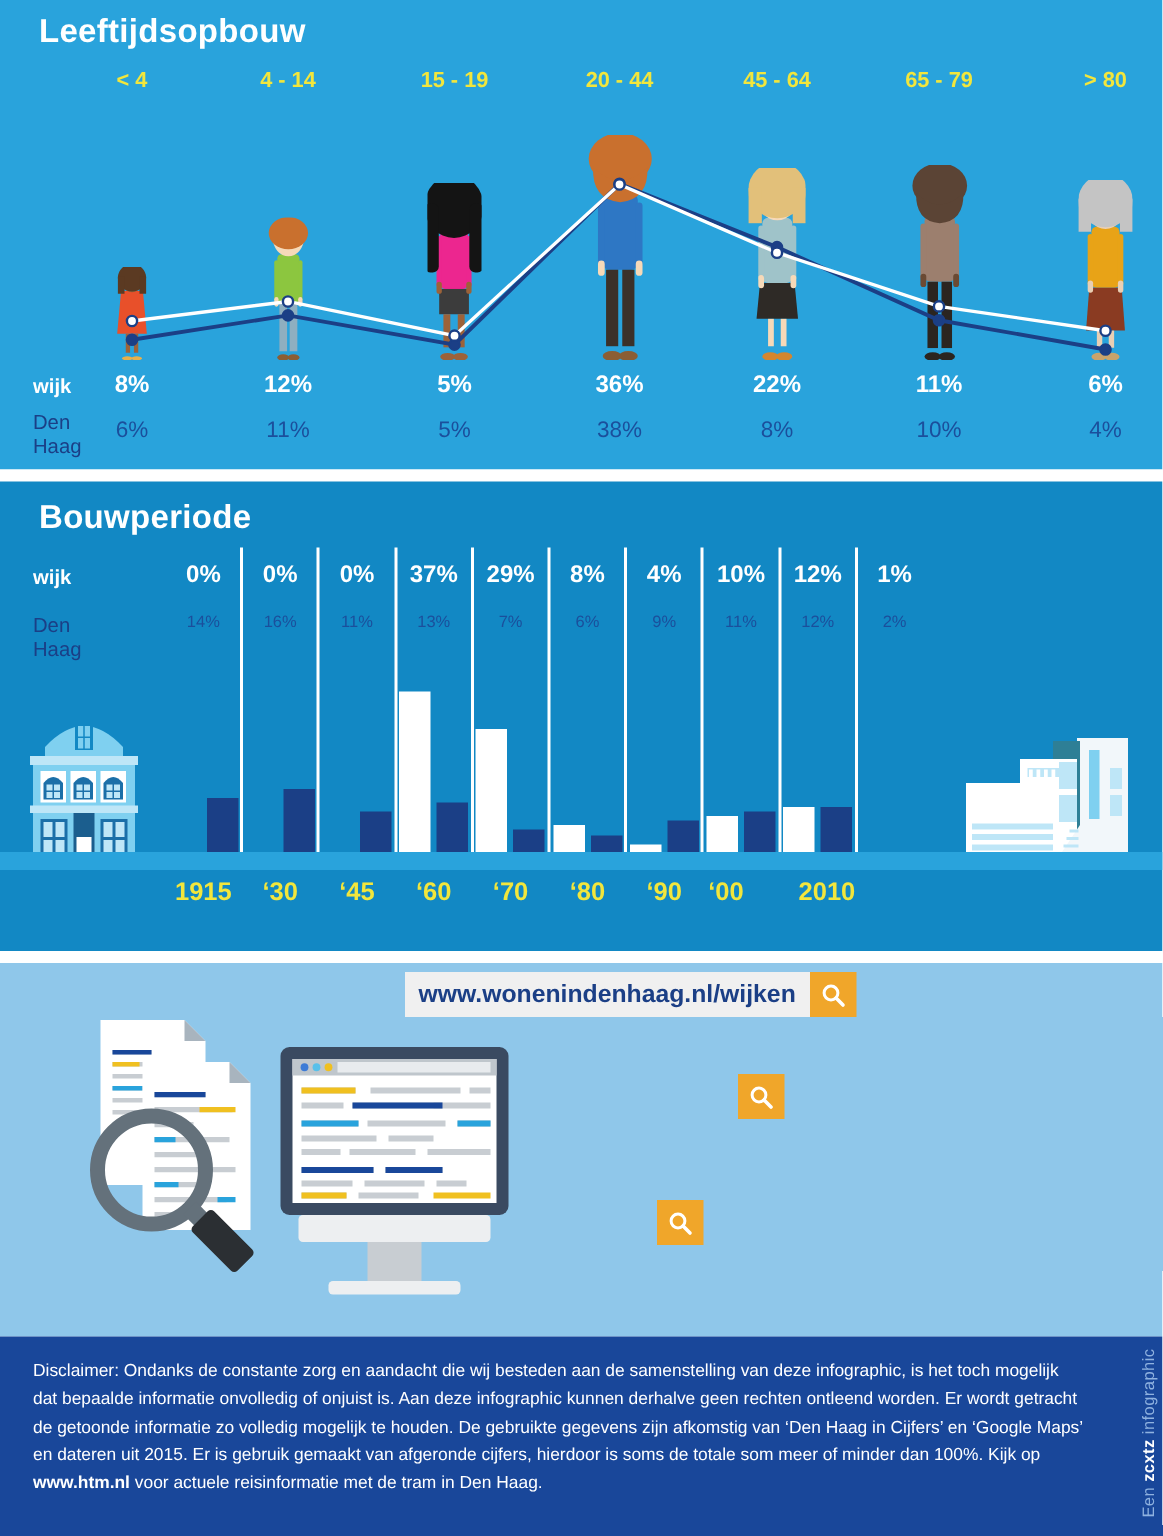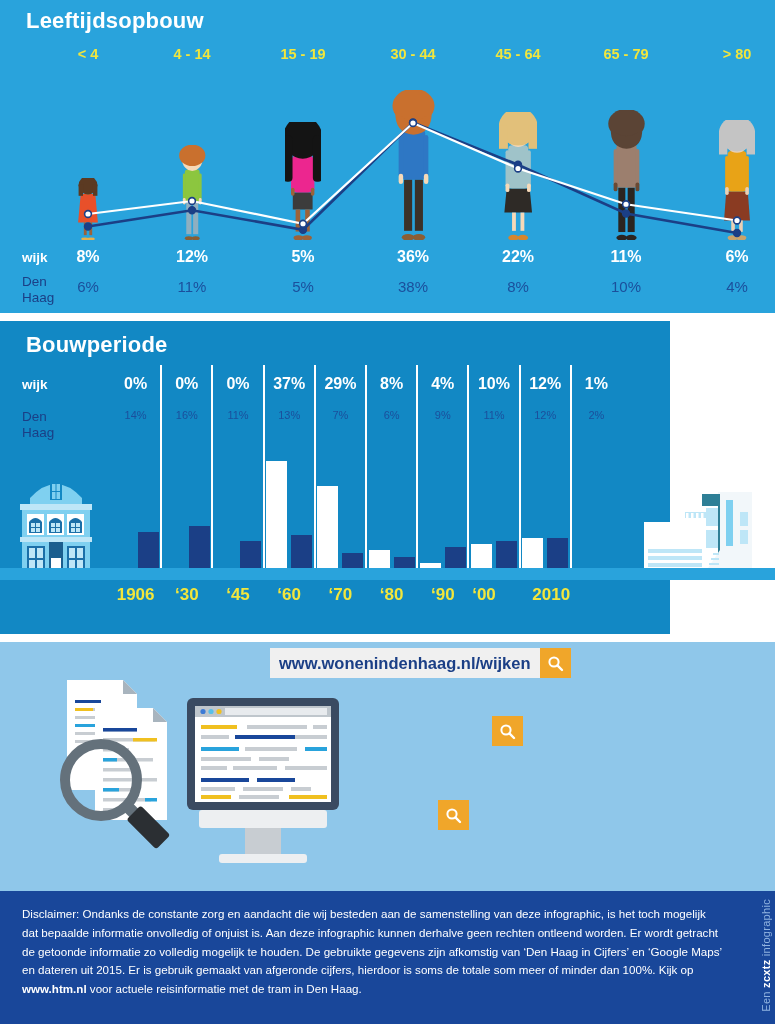--- a/index.html
+++ b/index.html
@@ -24,21 +24,21 @@
   .lab-wijk{left:22px;top:4px;color:#ffffff;font-weight:bold;}
   .lab-dh1{left:22px;top:28px;color:#1B3F86;}
   .lab-dh2{left:22px;top:44px;color:#1B3F86;}
   .age-val{position:absolute;width:90px;text-align:center;font-size:16px;}
   .v-wijk{color:#ffffff;font-weight:bold;top:2px;}
   .v-dh{color:#1B4F9C;top:32px;font-size:15px;}
 
   .sec-gap{position:absolute;left:0;width:775px;height:8px;background:#ffffff;}
 
   
-  .sec-build{position:absolute;left:0;top:321px;width:622px;height:313px;background:#1288C4;padding-left:48px;}
+  .sec-build{position:absolute;left:0;top:321px;width:775px;height:313px;background:#1288C4;}
   .bp-wijk-lab{position:absolute;left:22px;top:377px;color:#ffffff;font-weight:bold;font-size:13.5px;}
   .bp-dh-lab1{position:absolute;left:22px;top:409px;color:#1B3F86;font-size:13.5px;}
   .bp-dh-lab2{position:absolute;left:22px;top:425px;color:#1B3F86;font-size:13.5px;}
 
   .bp-cols{position:absolute;left:0;top:365px;width:775px;height:215px;}
   .bp-col{position:absolute;top:0;height:215px;}
   .bp-div{position:absolute;top:0;width:2px;height:215px;background:#ffffff;}
   .bp-wijk-v{position:absolute;top:10px;width:100%;text-align:center;color:#ffffff;font-weight:bold;font-size:16px;}
   .bp-dh-v{position:absolute;top:44px;width:100%;text-align:center;color:#1B4F9C;font-size:11px;}
 
@@ -70,21 +70,21 @@
 
 <div class="page">
 
   <div class="sec-age">
     <div class="sec-title age-title">Leeftijdsopbouw</div>
 
     <div class="age-head" id="ageHead">
         <span style="left: 43px;">&lt; 4</span>
         <span style="left: 147px;">4 - 14</span>
         <span style="left: 258px;">15 - 19</span>
-        <span style="left: 368px;">30 - 44</span>
+        <span style="left: 368px;">20 - 44</span>
         <span style="left: 473px;">45 - 64</span>
         <span style="left: 581px;">65 - 79</span>
         <span style="left: 692px;">&gt; 80</span>
       </div>
 
     <div class="figs" id="figs">
         <div class="fig" style="left: 43px;">
           <svg width="26" height="62" viewBox="0 0 26 62" style="position:absolute;bottom:0;left:32px">
      <path d="M5.72 16.0425 L20.28 16.0425 L22.88 44.5005 L3.12 44.5005 Z" fill="#E8502A"></path>
            <rect x="8.84" y="44.5005" width="2.86" height="12.648000000000001" fill="#9C6239"></rect>
@@ -402,21 +402,21 @@
       <rect x="8" y="78" width="54" height="24" fill="#BEE6F7"></rect>
       <rect x="8" y="78" width="54" height="3" fill="#FFFFFF"></rect>
       <rect x="8" y="85" width="54" height="3" fill="#FFFFFF"></rect>
       <rect x="8" y="92" width="54" height="3" fill="#FFFFFF"></rect>
       <rect x="8" y="99" width="54" height="3" fill="#FFFFFF"></rect>
     </svg>
   </div>
 
   <div class="ground"></div>
   <div class="years" id="years">
-      <span style="left: 110.6px; width: 50px;">1906</span>
+      <span style="left: 110.6px; width: 50px;">1915</span>
       <span style="left: 161.8px; width: 50px;">‘30</span>
       <span style="left: 213px; width: 50px;">‘45</span>
       <span style="left: 264.2px; width: 50px;">‘60</span>
       <span style="left: 315.4px; width: 50px;">‘70</span>
       <span style="left: 366.6px; width: 50px;">‘80</span>
       <span style="left: 417.8px; width: 50px;">‘90</span>
       <span style="left: 459px; width: 50px;">‘00</span>
       <span style="left: 520.2px; width: 50px; text-align: right;">2010</span>
     </div>
 

